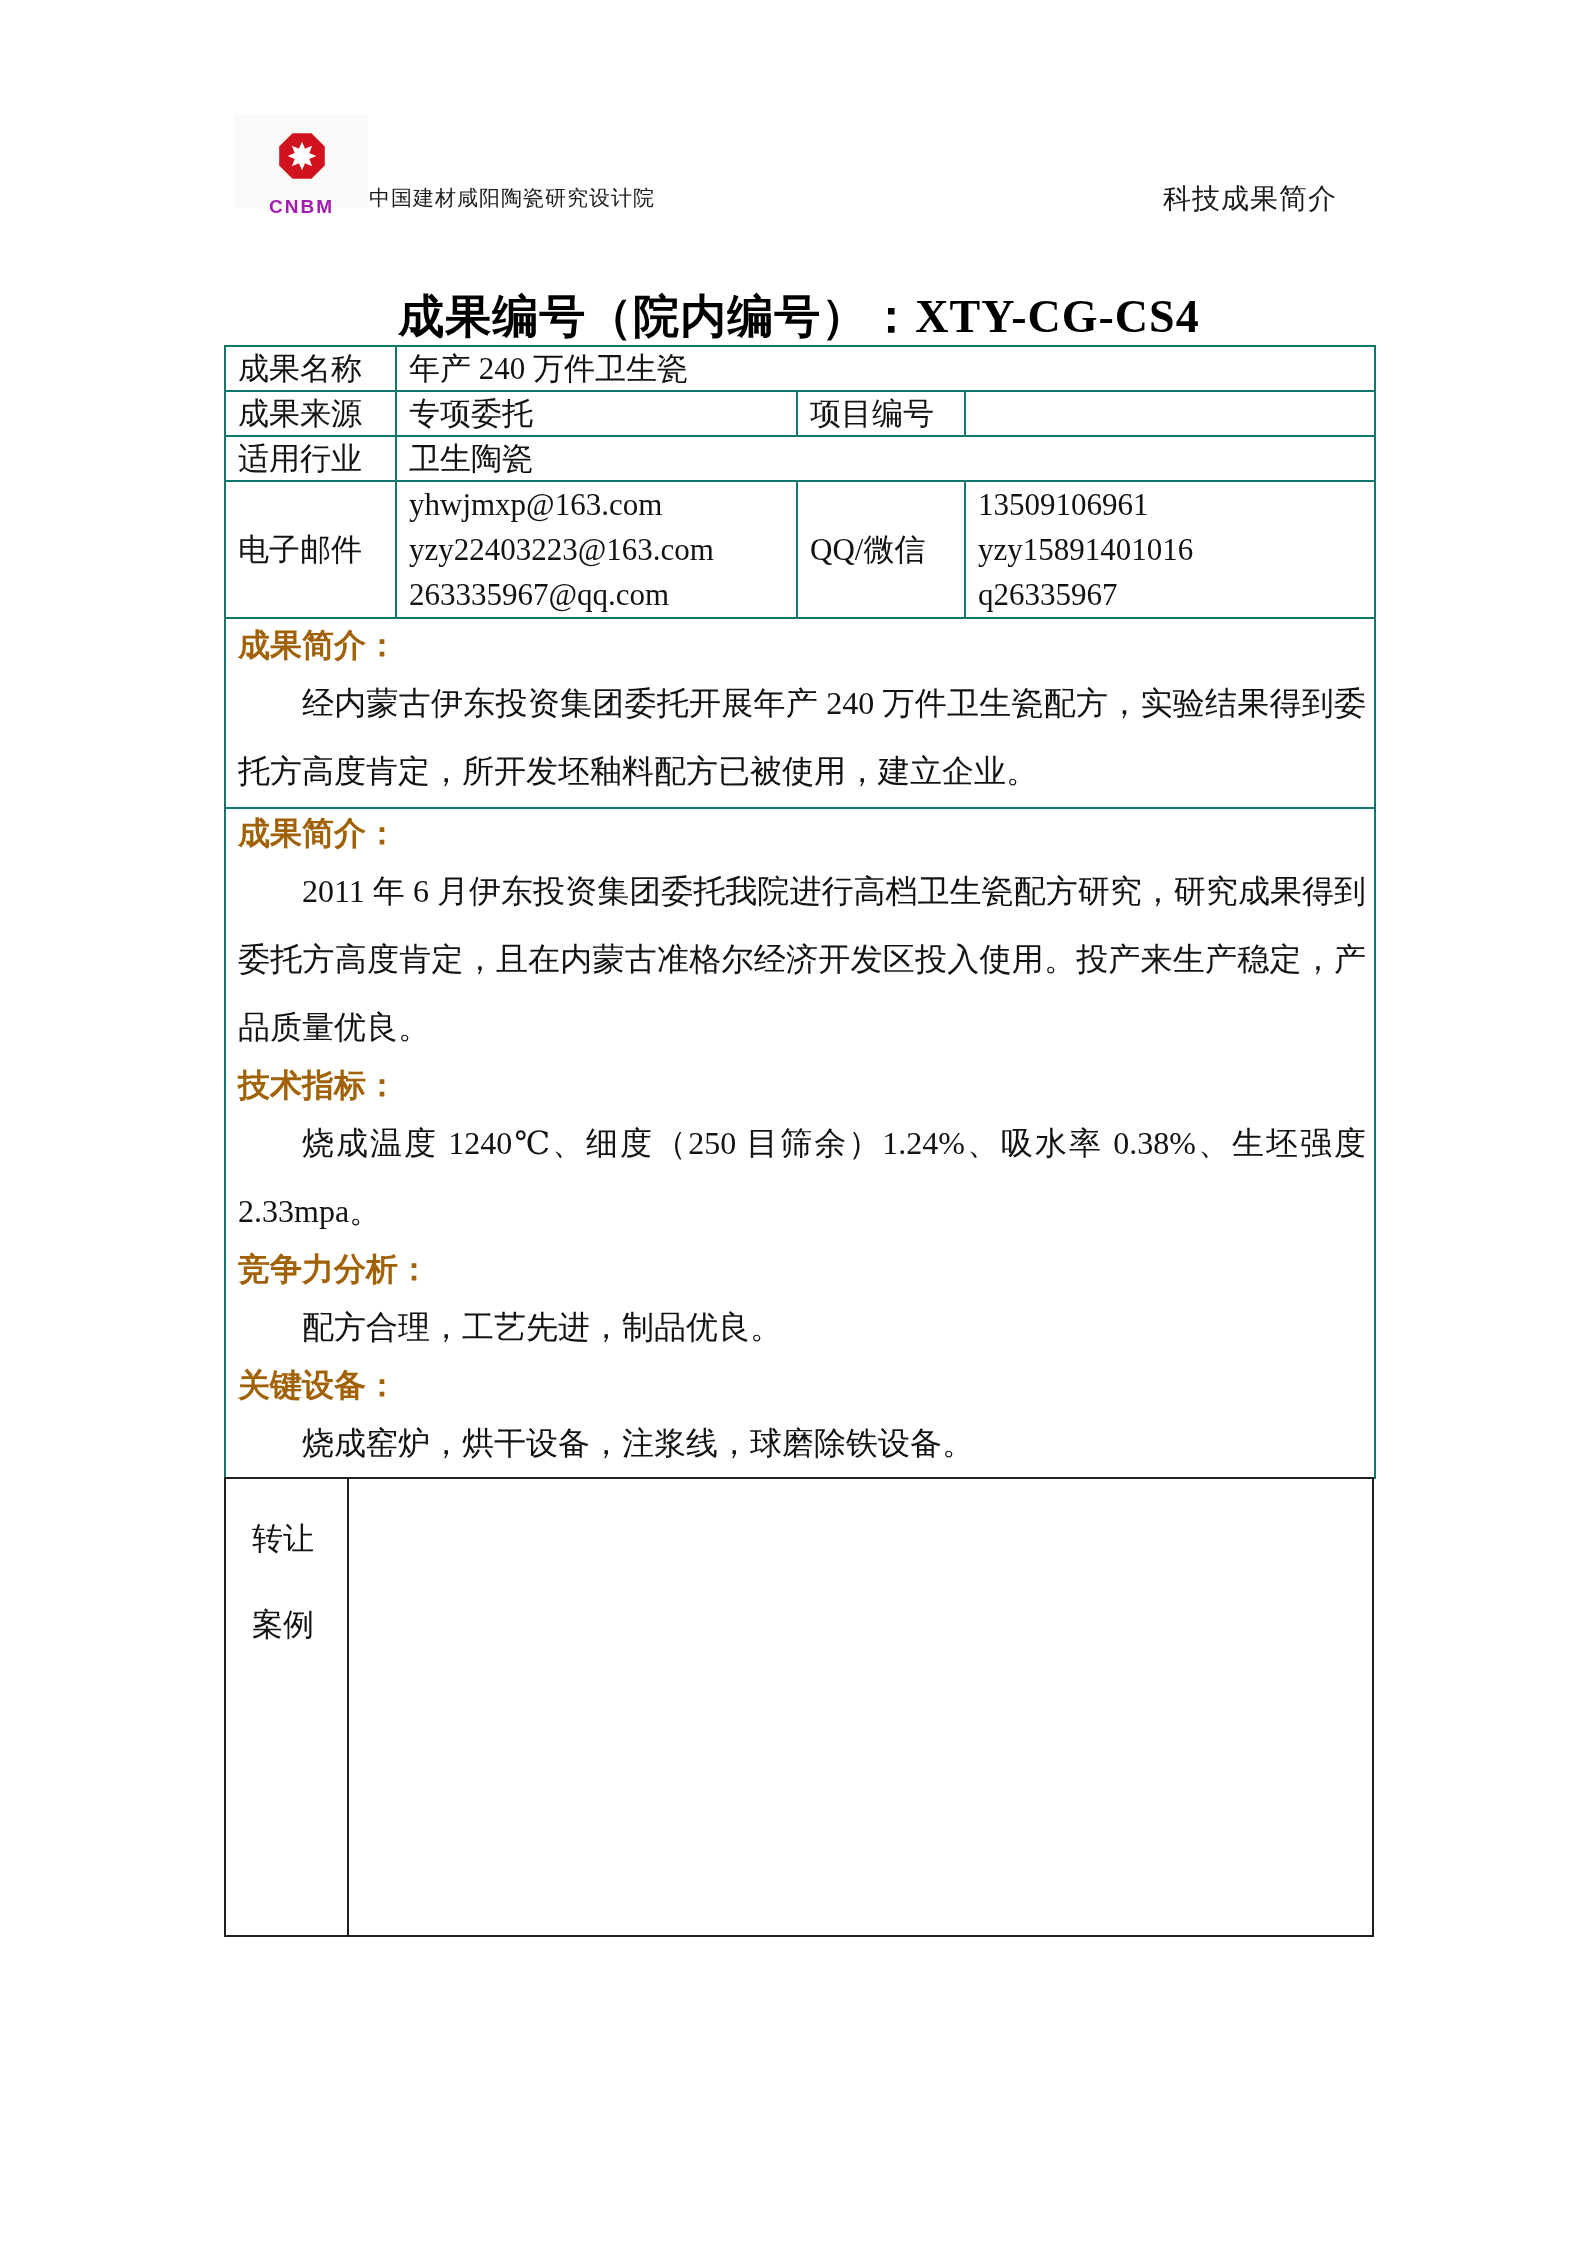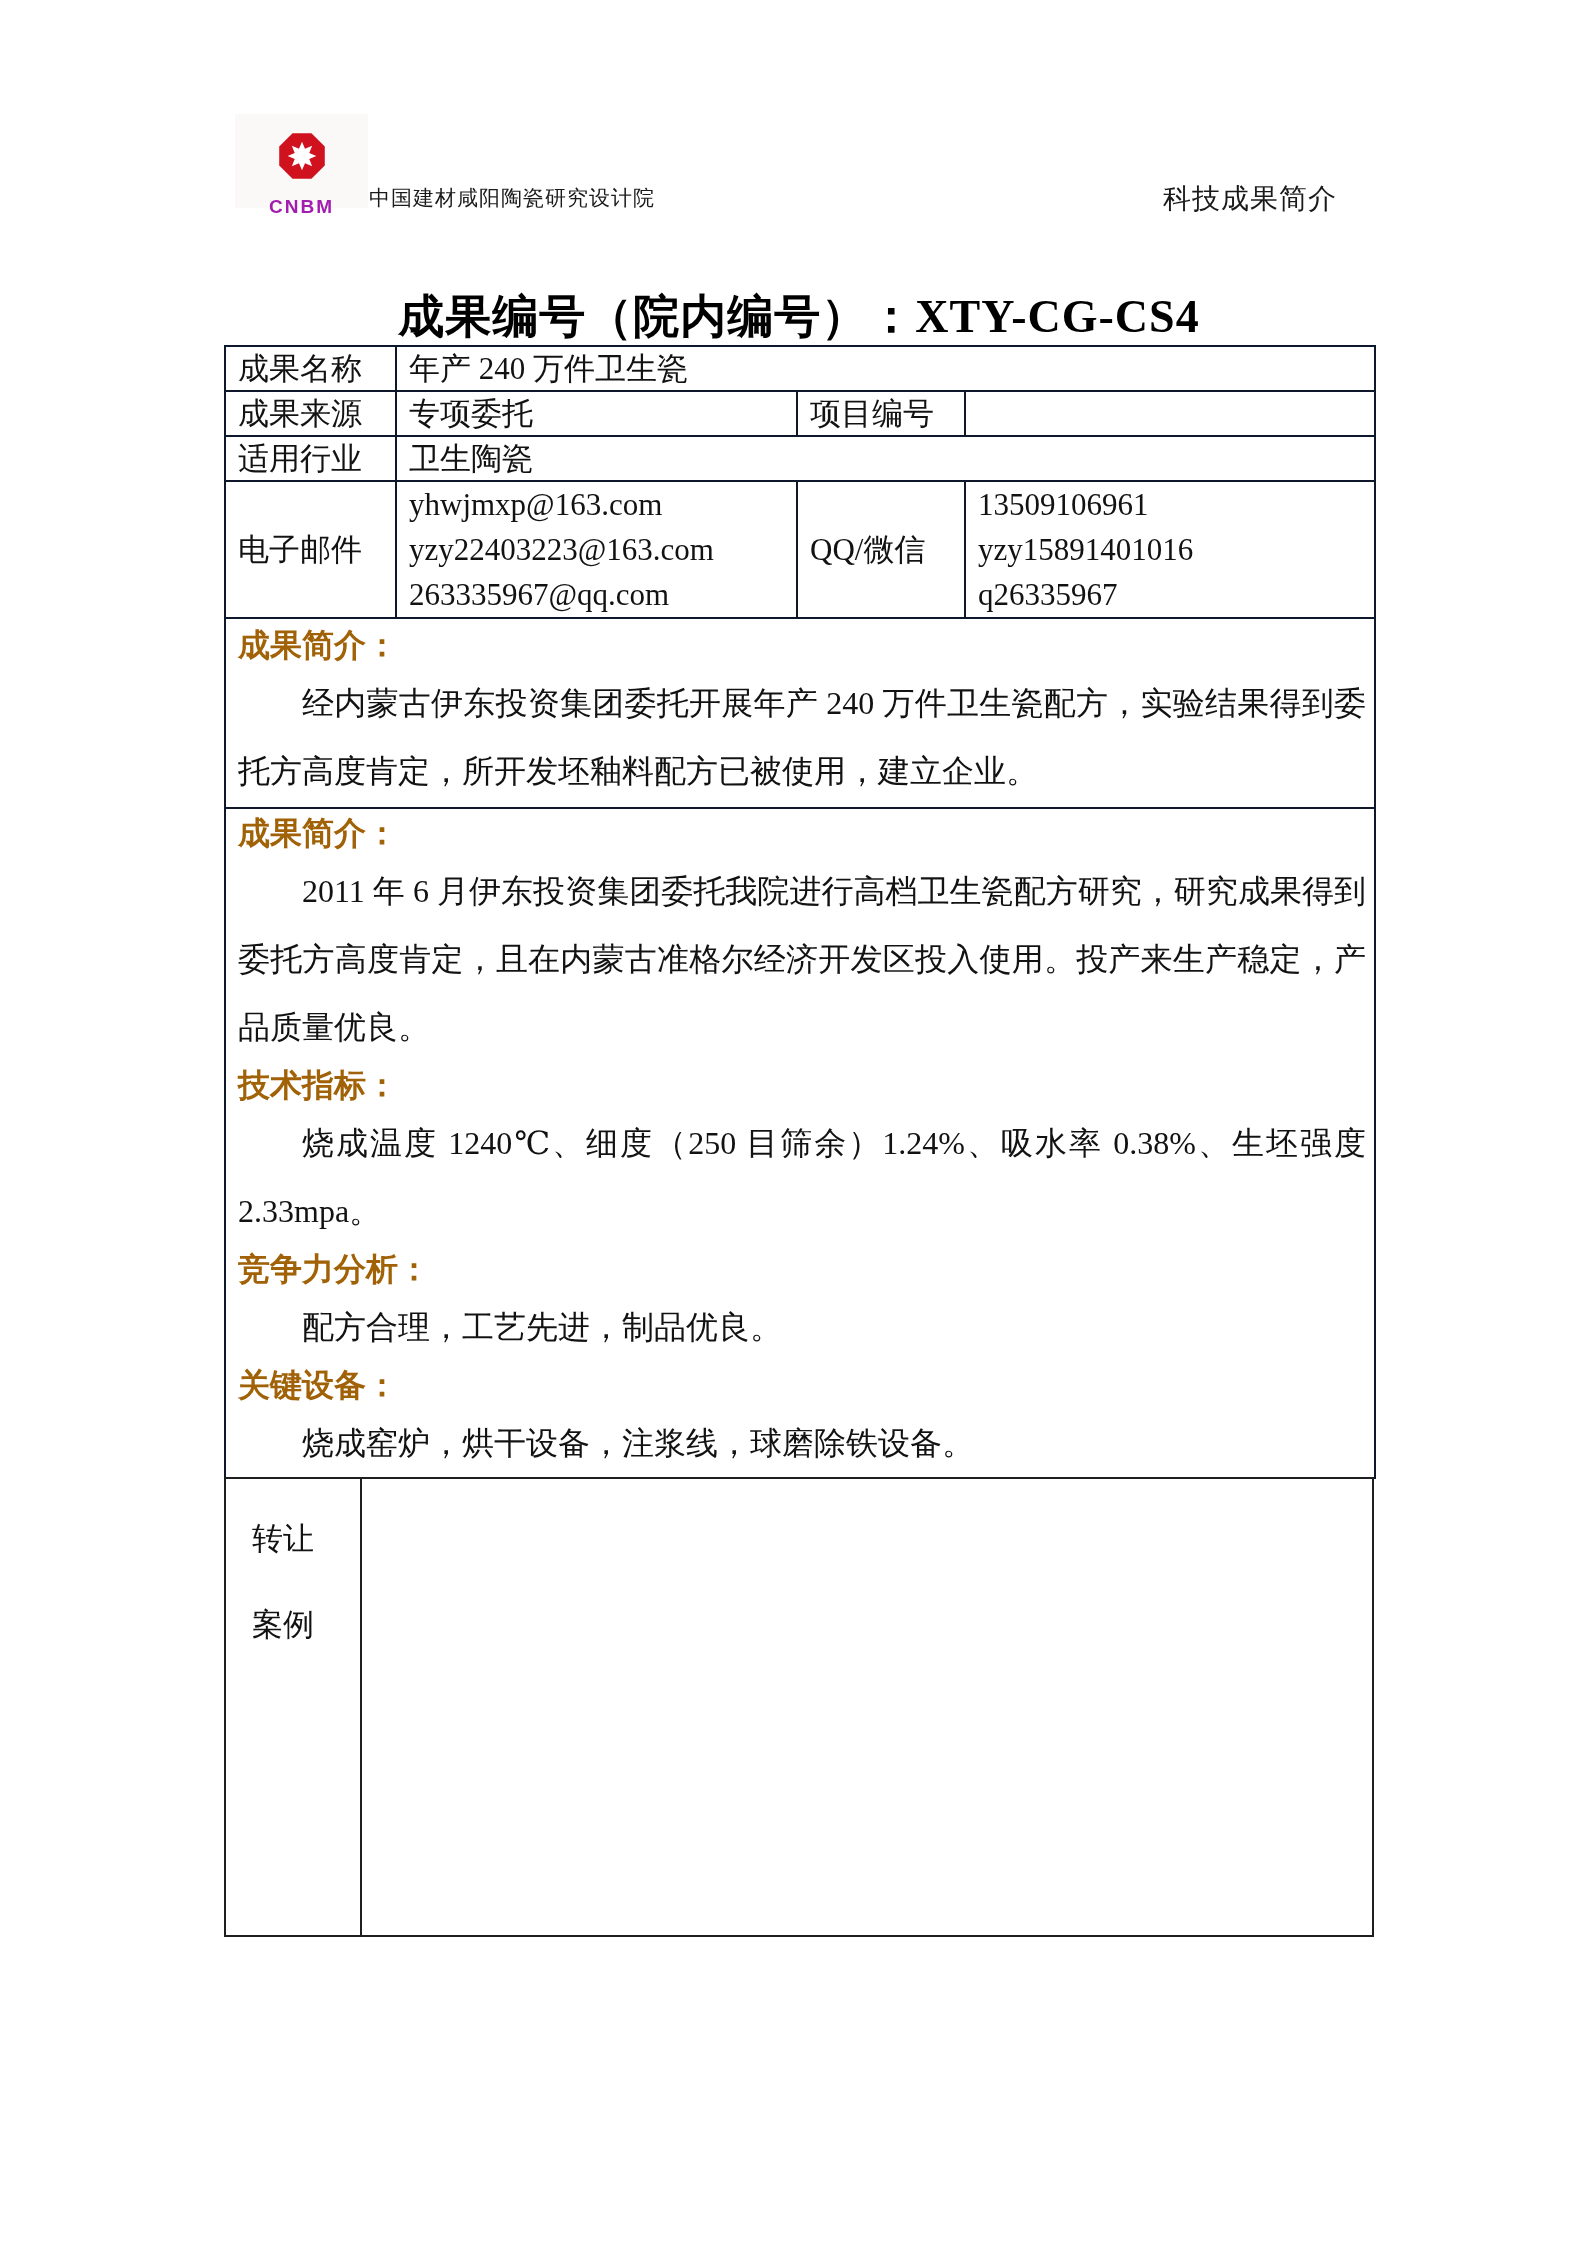--- a/index.html
+++ b/index.html
@@ -48,21 +48,21 @@
     letter-spacing:1px;
   }
 
   
   .sheet { position:absolute; left:224px; top:345px; width:1150px; }
   table.main {
     border-collapse:collapse; table-layout:fixed;
     width:1150px;
   }
   table.main td {
-    border:2px solid #0f172a;
+    border:2px solid #0f766e;
     font-size:31px;
     padding:0 8px 0 12px;
     vertical-align:middle;
     overflow:hidden;
   }
   tr.r-s td { height:45px; }
   tr.r-m td { height:90px; }
   tr.r-l td { height:135px; }
   td.v-bot { vertical-align:bottom; padding-bottom:5px; }
   .cell-lines div { line-height:45px; white-space:nowrap; }
@@ -83,21 +83,21 @@
 
   
   .transfer {
     display:flex;
     margin-top:-2px;
     border:2px solid #1f1f1f;
     height:460px;
     width:1150px;
   }
   .transfer-label {
-    width:136px;
+    width:123px;
     border-right:2px solid #1f1f1f;
     padding:40px 0 0 26px;
     font-size:31px;
   }
   .transfer-label .tl { line-height:40px; }
   .transfer-label .tl + .tl { margin-top:46px; }
   .transfer-content { flex:1; }
 </style>
 </head>
 <body>

